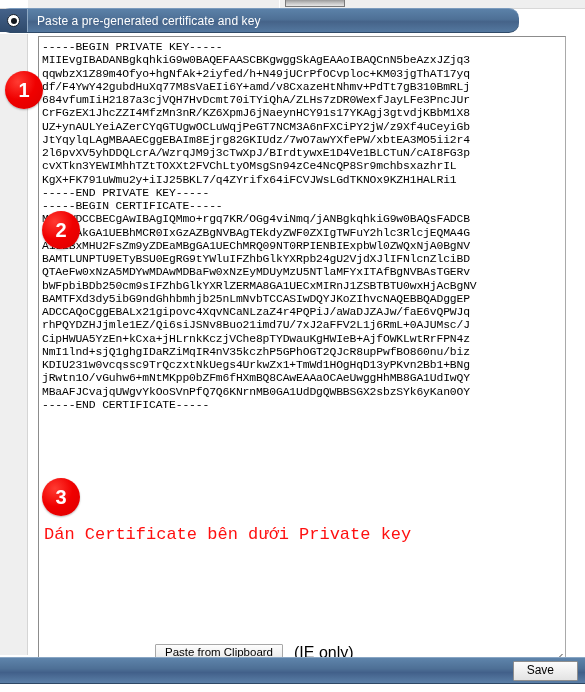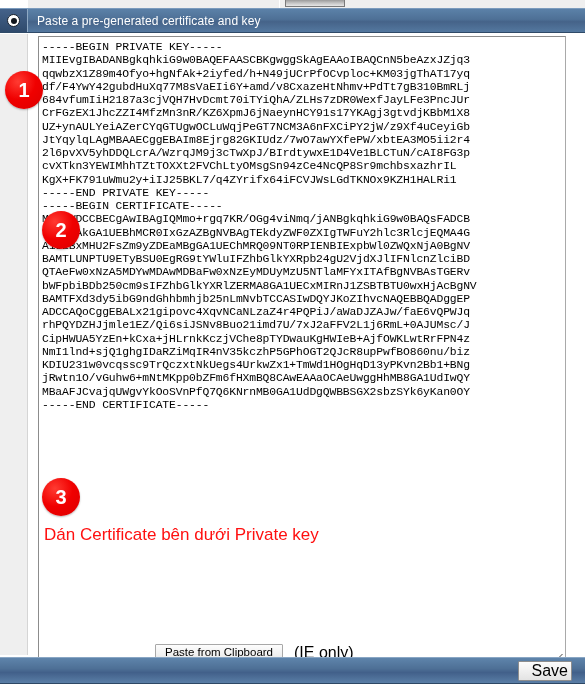--- a/index.html
+++ b/index.html
@@ -43,27 +43,28 @@
     background: linear-gradient(to bottom, #9b9b9b 0%, #c8c8c8 55%, #e6e6e6 100%);
     border: 1px solid #7a7a7a;
     border-top: none;
     box-sizing: border-box;
   }
 
   
   .titlebar {
     position: absolute;
     left: 0; top: 8px;
-    width: 585px; height: 25px;
+    width: 519px; height: 25px;
     background: linear-gradient(to bottom, #5b81a8 0%, #4e7096 45%, #456389 55%, #54789f 100%);
     border-top: 1px solid #7b9bbd;
     border-bottom: 1px solid #2f4a68;
     box-sizing: border-box;
     display: flex;
     align-items: center;
+    border-radius: 10px;
   }
   .titlebar .tb-icon-box {
     width: 28px;
     height: 23px;
     margin-left: 0px;
     background: linear-gradient(to bottom, #44628a 0%, #2f4a6c 100%);
     border-right: 1px solid #8fa9c4;
     display: flex;
     align-items: center;
     justify-content: center;
@@ -149,21 +150,21 @@
       linear-gradient(135deg, transparent 0 66%, #a0a0a0 66% 76%, transparent 76% 100%),
       linear-gradient(135deg, transparent 0 88%, #a0a0a0 88% 98%, transparent 98% 100%);
   }
 
   
   .overlay-note {
     position: absolute;
     left: 44px;
     top: 491px;
     color: #ff1010;
-    font-family: Liberation Sans, sans-serif;
+    font-family: Liberation Mono, monospace;
     font-size: 17px;
     white-space: nowrap;
     text-shadow: 0 1px 1px rgba(255,255,255,0.6);
   }
 
   
   .badge {
     position: absolute;
     width: 38px; height: 38px;
     border-radius: 50%;
@@ -220,23 +221,23 @@
     width: 585px; height: 27px;
     background: linear-gradient(to bottom, #5e84ab 0%, #4e7096 42%, #42608a 58%, #5a7ea6 100%);
     border-top: 1px solid #89a6c4;
     border-bottom: 1px solid #2d4764;
     box-sizing: border-box;
     display: flex;
     align-items: center;
     justify-content: flex-end;
   }
   .btn-save {
-    margin-right: 13px;
-    font-size: 16px;
-    padding: 2px 3px 3px 13px;
+    margin-right: 7px;
+    font-size: 12px;
+    padding: 2px 23px 3px 13px;
     background: linear-gradient(to bottom, #fcfcfc 0%, #f0f0f0 50%, #e3e3e3 100%);
     border: 1px solid #8e8e8e;
   }
   .footer-shadow {
     position: absolute;
     left: 0; top: 684px;
     width: 585px; height: 8px;
     background: #ffffff;
   }
 </style>

